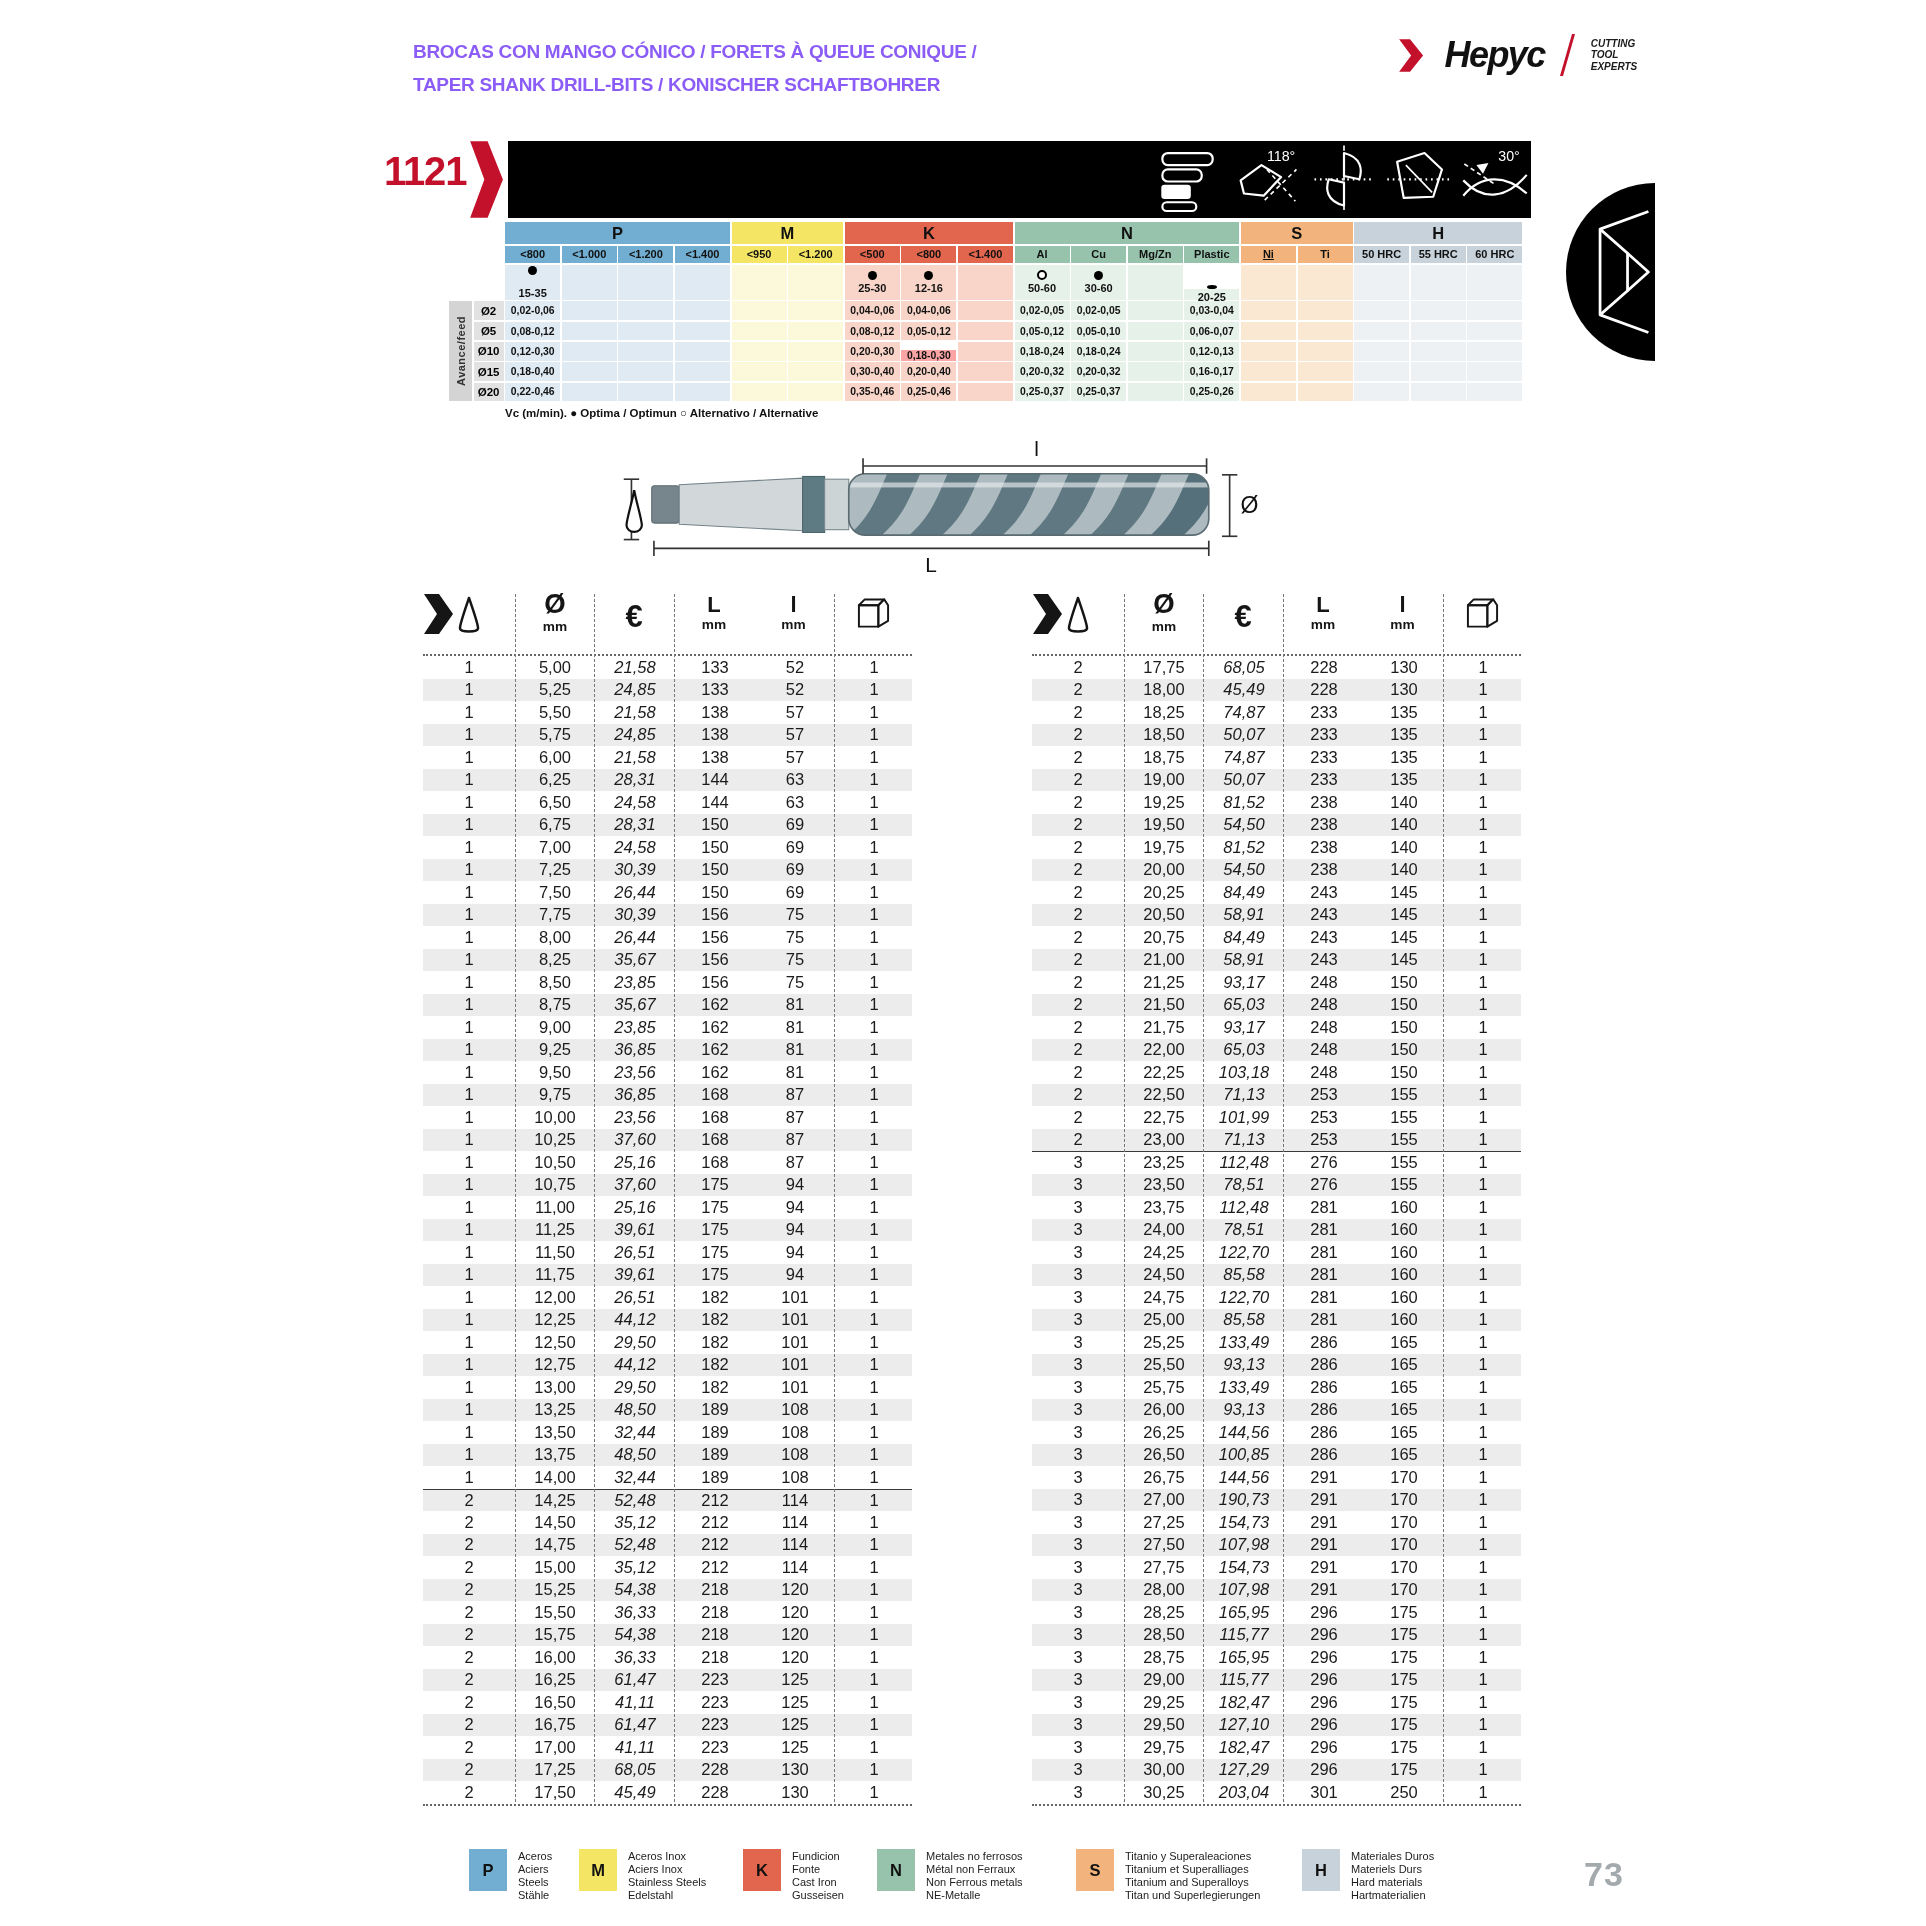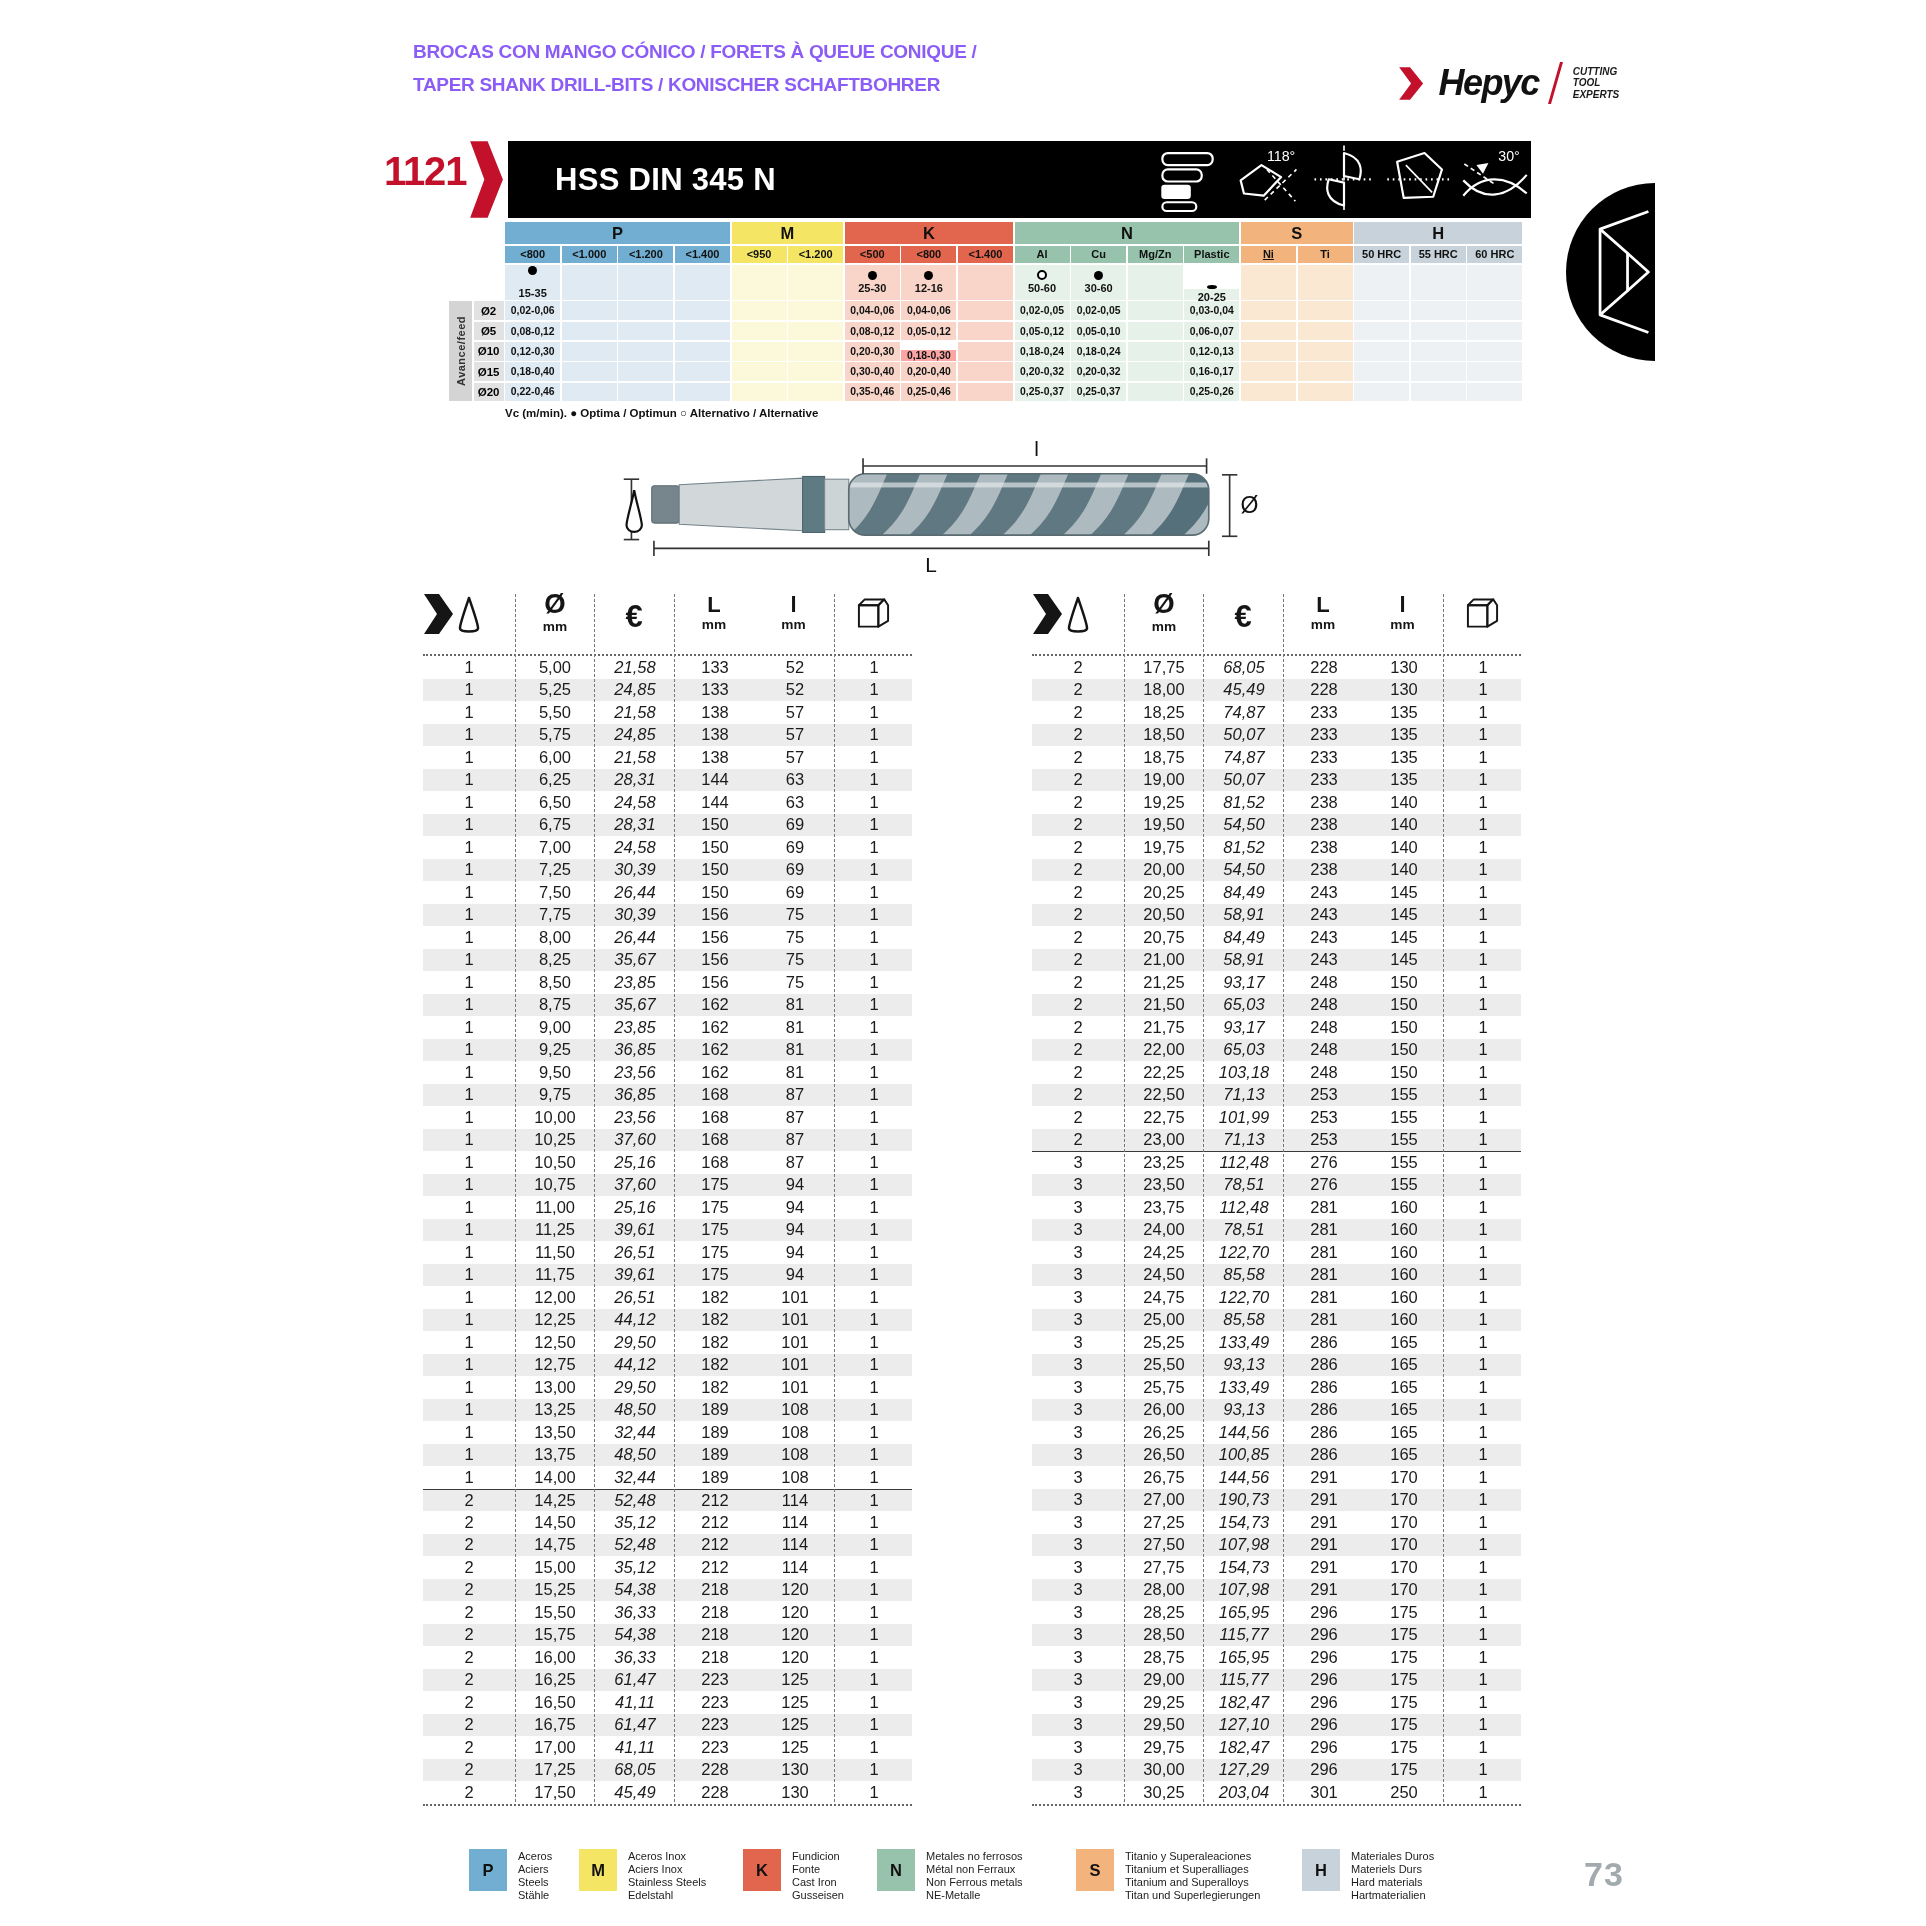--- a/index.html
+++ b/index.html
@@ -1,20 +1,20 @@
 <!DOCTYPE html>
 <html style="font-size:8.8px"><head>
 <meta charset="utf-8">
 <style>
   html,body{margin:0;padding:0;}
   body{width:1926px;height:1926px;background:#ffffff;font-family:"Liberation Sans", sans-serif;position:relative;overflow:hidden;}
   .abs{position:absolute;}
   
   .title{color:#8b5cf6;font-weight:bold;font-size:19px;letter-spacing:-0.3px;white-space:nowrap;}
-  .logo{left:1399px;top:34px;display:flex;align-items:center;gap:11px;margin-top:28px;}
+  .logo{left:1399px;top:34px;display:flex;align-items:center;gap:17px;}
   .logo-word{font-size:36px;font-weight:800;font-style:italic;color:#111;letter-spacing:-1.6px;}
   .logo-slash{width:3.3px;height:42px;background:#c3112b;transform:skewX(-16deg);margin:0 4.4px;}
   .logo-tag{font-size:10px;font-style:italic;font-weight:bold;color:#1a1a1a;line-height:11.5px;}
   
   .band-code{left:384px;top:149px;width:77px;text-align:right;font-size:40px;font-weight:bold;color:#c3112b;letter-spacing:-1.1px;}
   .band-chev{left:468px;top:141px;}
   .band{left:508px;top:141px;width:1023px;height:77px;background:#000;}
   .band-name{position:absolute;left:47px;top:0;height:77px;line-height:77px;color:#fff;font-size:31px;font-weight:bold;letter-spacing:0.3px;}
   .band-icons{position:absolute;right:1.1px;top:0;height:77px;display:flex;gap:5.5px;}
   .tile{width:70px;height:77px;background:#000;position:relative;}
@@ -79,21 +79,20 @@
     <div>TOOL</div>
     <div>EXPERTS</div>
   </div>
 </div>
 
 <div class="abs band-code">1121</div>
 <svg class="abs band-chev" width="36" height="77" viewBox="0 0 66 140">
   <polygon points="4,0 36,0 64,70 36,140 4,140 30,70" fill="#c3112b"></polygon>
 </svg>
 <div class="abs band">
-  <span class="band-name">HSS DIN 345 N</span>
   <div class="band-icons">
     <div class="tile">
       <svg viewBox="0 0 128 140" fill="none" stroke="#fff" stroke-width="4">
         <rect x="8" y="22" width="92" height="22" rx="10"></rect>
         <rect x="8" y="52" width="72" height="22" rx="10"></rect>
         <rect x="8" y="82" width="50" height="22" rx="4" fill="#fff"></rect>
         <rect x="8" y="112" width="62" height="16" rx="8"></rect>
       </svg>
     </div>
     <div class="tile">

